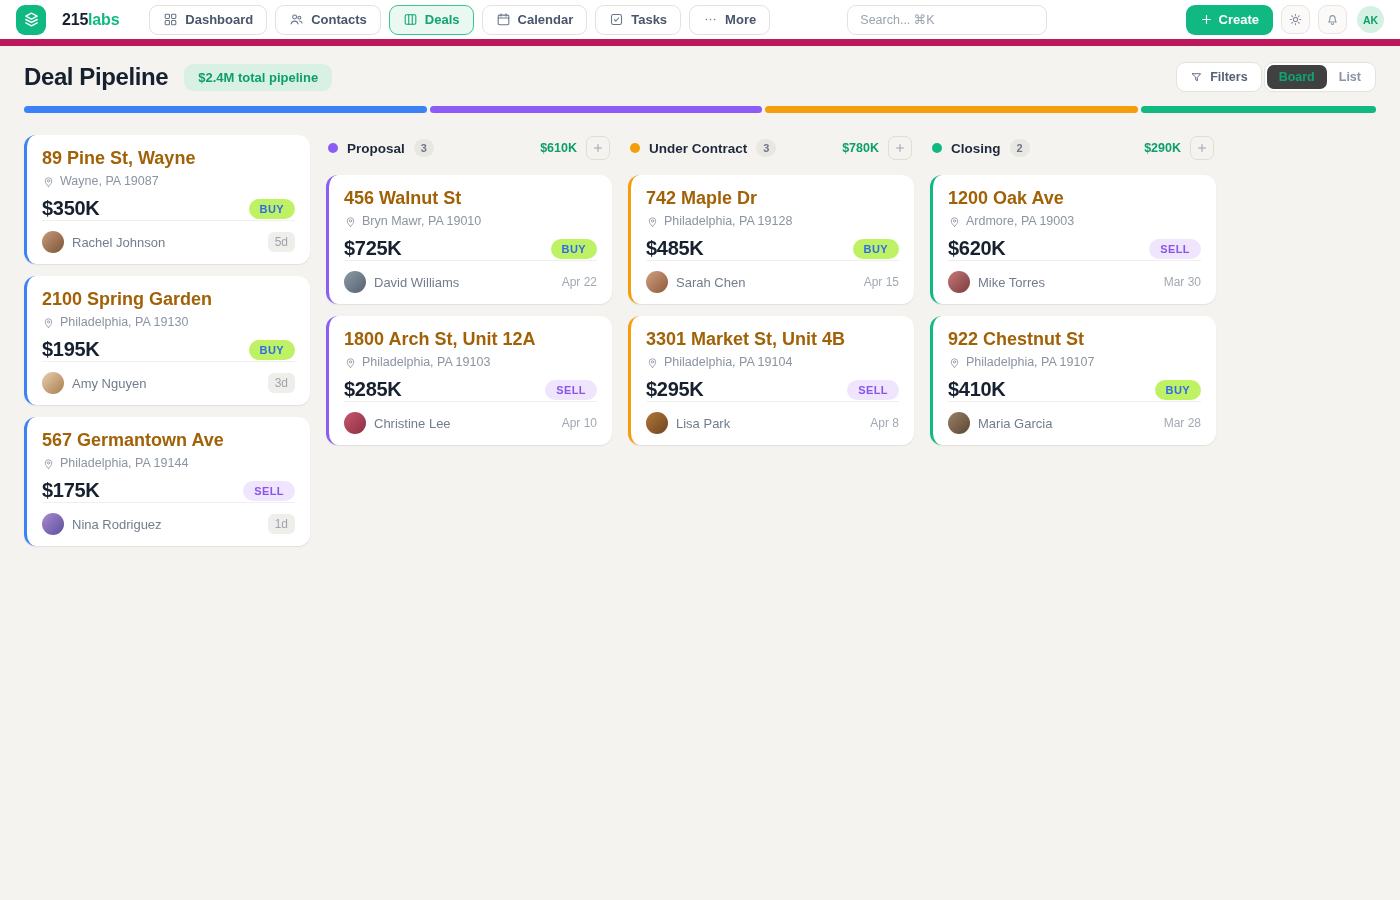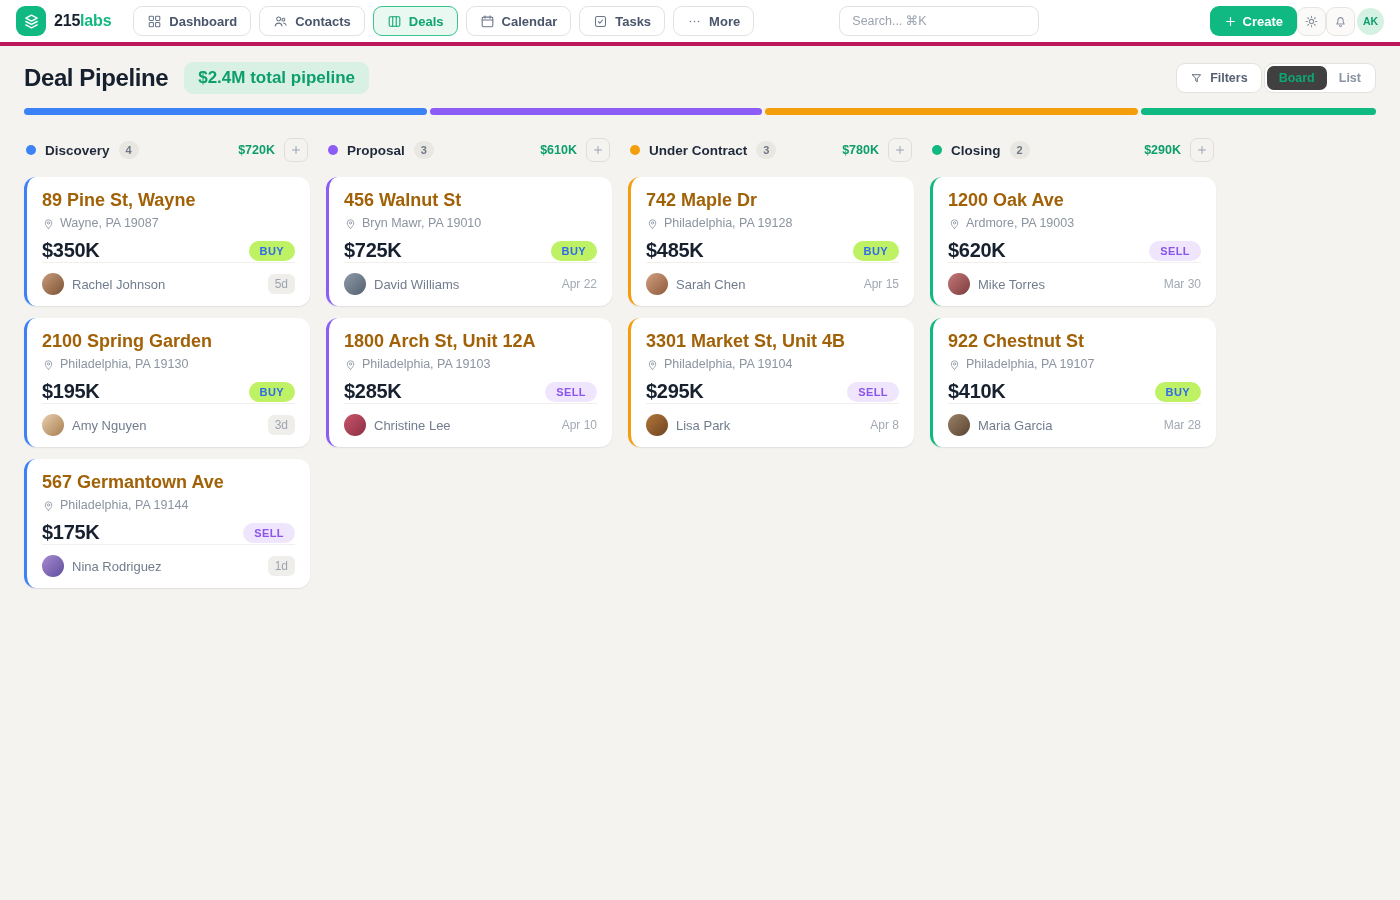--- a/index.html
+++ b/index.html
@@ -8,22 +8,22 @@
     font-family:"Liberation Sans","DejaVu Sans",sans-serif;
     background:#f5f3ef; color:#1e293b;
     -webkit-font-smoothing:antialiased;
   }
   svg { display:block; }
   .ic { display:inline-flex; align-items:center; justify-content:center; }
   .ic svg { width:15px; height:15px; fill:none; stroke:currentColor; stroke-width:1.7; stroke-linecap:round; stroke-linejoin:round; }
 
   
   .header {
-    height:46px; background:#ffffff; border-bottom:4px solid #be185d;
-    display:flex; align-items:center; padding:0 16px; gap:0;
+    height:46px; background:#ffffff; border-bottom:7px solid #be185d;
+    display:flex; align-items:center; padding:0 16px; gap:8px;
   }
   .logo {
     width:30px; height:30px; border-radius:9px; background:#10b981;
     display:flex; align-items:center; justify-content:center; margin-right:8px;
   }
   .logo svg { width:17px; height:17px; fill:none; stroke:#fff; stroke-width:2; stroke-linecap:round; stroke-linejoin:round; }
   .brand { font-size:16px; font-weight:bold; letter-spacing:-.2px; margin-right:22px; white-space:nowrap; }
   .brand .b1 { color:#16202e; }
   .brand .b2 { color:#10b981; }
   .nav { display:flex; gap:8px; }
@@ -56,21 +56,21 @@
   .user-chip {
     width:27px; height:27px; border-radius:50%; background:#d5f1e3;
     color:#0c9e6d; font-size:10.5px; font-weight:bold;
     display:flex; align-items:center; justify-content:center; cursor:pointer; margin-left:2px;
   }
 
   
   .title-row { display:flex; align-items:center; padding:16px 24px 12px; }
   .page-title { font-size:24px; font-weight:800; letter-spacing:-.4px; color:#16202e; }
   .total-badge {
-    margin-left:16px; background:#d9f1e4; color:#0c9e6d; font-size:17px; font-weight:700;
+    margin-left:16px; background:#d9f1e4; color:#0c9e6d; font-size:13px; font-weight:700;
     padding:6px 14px; border-radius:9px;
   }
   .title-right { margin-left:auto; display:flex; align-items:flex-end; gap:2px; }
   .filters-btn {
     display:flex; align-items:center; gap:7px; height:30px; padding:0 13px;
     background:#fff; border:1px solid #e4e2dd; border-radius:9px;
     font-size:12.5px; font-weight:600; color:#55607322; color:#556073; cursor:pointer; font-family:inherit;
   }
   .view-toggle {
     display:flex; background:#fff; border:1px solid #e4e2dd; border-radius:9px; padding:2px; height:30px;
@@ -256,34 +256,20 @@
 
 <div class="pipeline-bar">
     <div class="seg" style="width: 30%; background: rgb(59, 130, 246);"></div>
     <div class="seg" style="width: 24.7%; background: rgb(139, 92, 246);"></div>
     <div class="seg" style="width: 27.8%; background: rgb(245, 158, 11);"></div>
     <div class="seg" style="width: 17.5%; background: rgb(16, 185, 129);"></div>
   </div>
 
 <div class="board">
     <div class="column">
-    <div class="col-head">
-      <span class="dot" style="background: rgb(59, 130, 246);"></span>
-      <span class="col-name">Discovery</span>
-      <span class="col-count">4</span>
-      <span class="col-total">$720K</span>
-      <button class="col-add">
-        <span class="ic">
-            <svg viewBox="0 0 24 24">
-              <line x1="12" y1="5" x2="12" y2="19"></line>
-              <line x1="5" y1="12" x2="19" y2="12"></line>
-            </svg>
-          </span>
-      </button>
-    </div>
     <div class="cards">
         <div class="card" style="border-left-color: rgb(59, 130, 246);">
     <div class="card-title">89 Pine St, Wayne</div>
     <div class="card-loc">
       <span class="ic">
               <svg viewBox="0 0 24 24">
                 <path d="M12 21c-4-3.7-6-7-6-9.9a6 6 0 1 1 12 0C18 14 16 17.3 12 21z"></path>
                 <circle cx="12" cy="10.9" r="2.1"></circle>
               </svg>
             </span>

